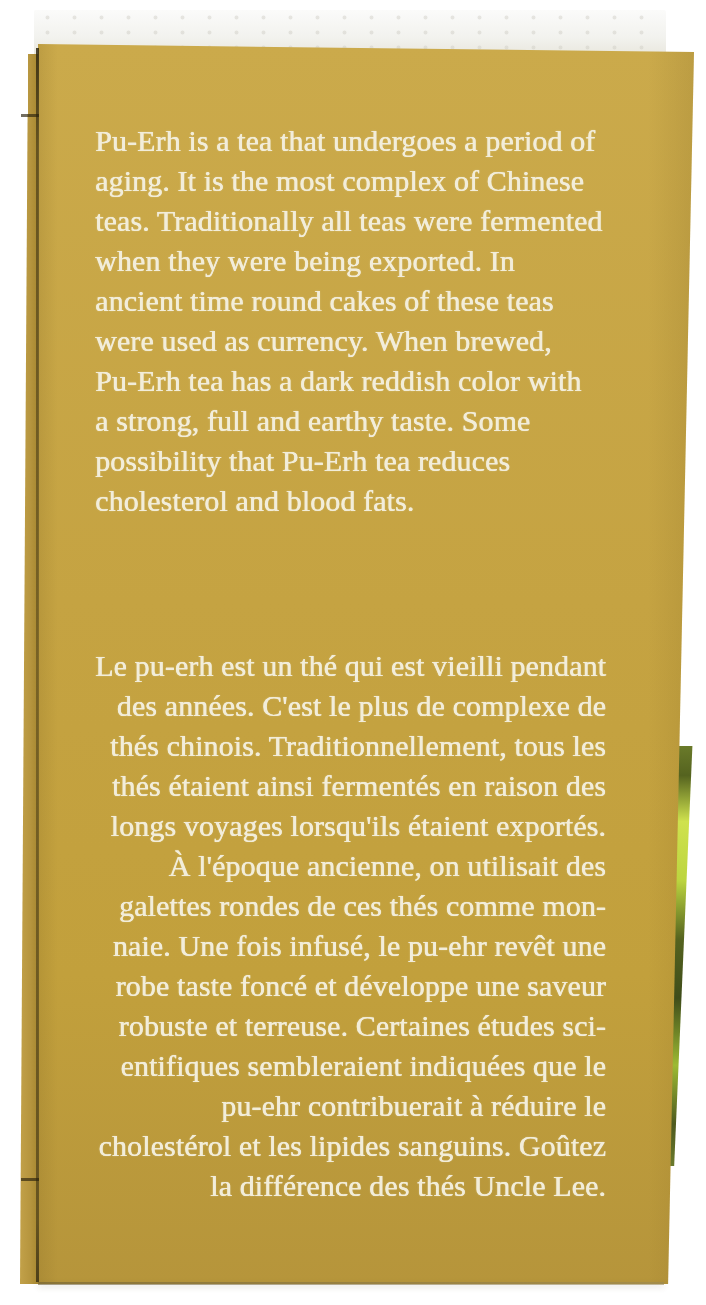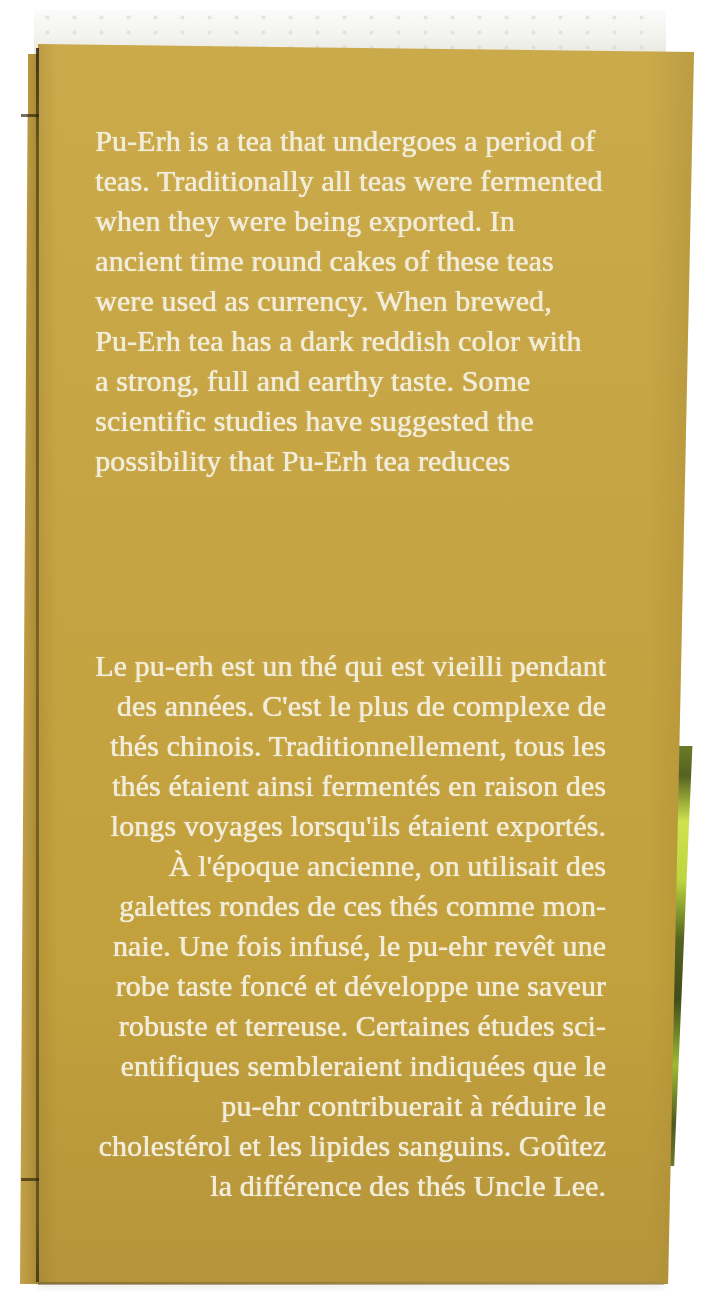--- a/index.html
+++ b/index.html
@@ -129,28 +129,29 @@
   <div class="left-flap"></div>
   <div class="flap-notch-top"></div>
   <div class="flap-nick-top"></div>
   <div class="flap-nick-bottom"></div>
   <div class="crease"></div>
   <div class="green-sliver"></div>
 
   <div class="panel">
     <div class="text-block text-en">
       <div class="line">Pu-Erh is a tea that undergoes a period of</div>
+      <div class="line">aging. It is the most complex of Chinese</div>
       <div class="line">teas. Traditionally all teas were fermented</div>
       <div class="line">when they were being exported. In</div>
       <div class="line">ancient time round cakes of these teas</div>
       <div class="line">were used as currency. When brewed,</div>
       <div class="line">Pu-Erh tea has a dark reddish color with</div>
       <div class="line">a strong, full and earthy taste. Some</div>
-      <div class="line">scientific studies have suggested the</div>
       <div class="line">possibility that Pu-Erh tea reduces</div>
+      <div class="line">cholesterol and blood fats.</div>
     </div>
 
     <div class="text-block text-fr">
       <div class="line">Le pu-erh est un thé qui est vieilli pendant</div>
       <div class="line">des années. C'est le plus de complexe de</div>
       <div class="line">thés chinois. Traditionnellement, tous les</div>
       <div class="line">thés étaient ainsi fermentés en raison des</div>
       <div class="line">longs voyages lorsqu'ils étaient exportés.</div>
       <div class="line">À l'époque ancienne, on utilisait des</div>
       <div class="line">galettes rondes de ces thés comme mon-</div>

